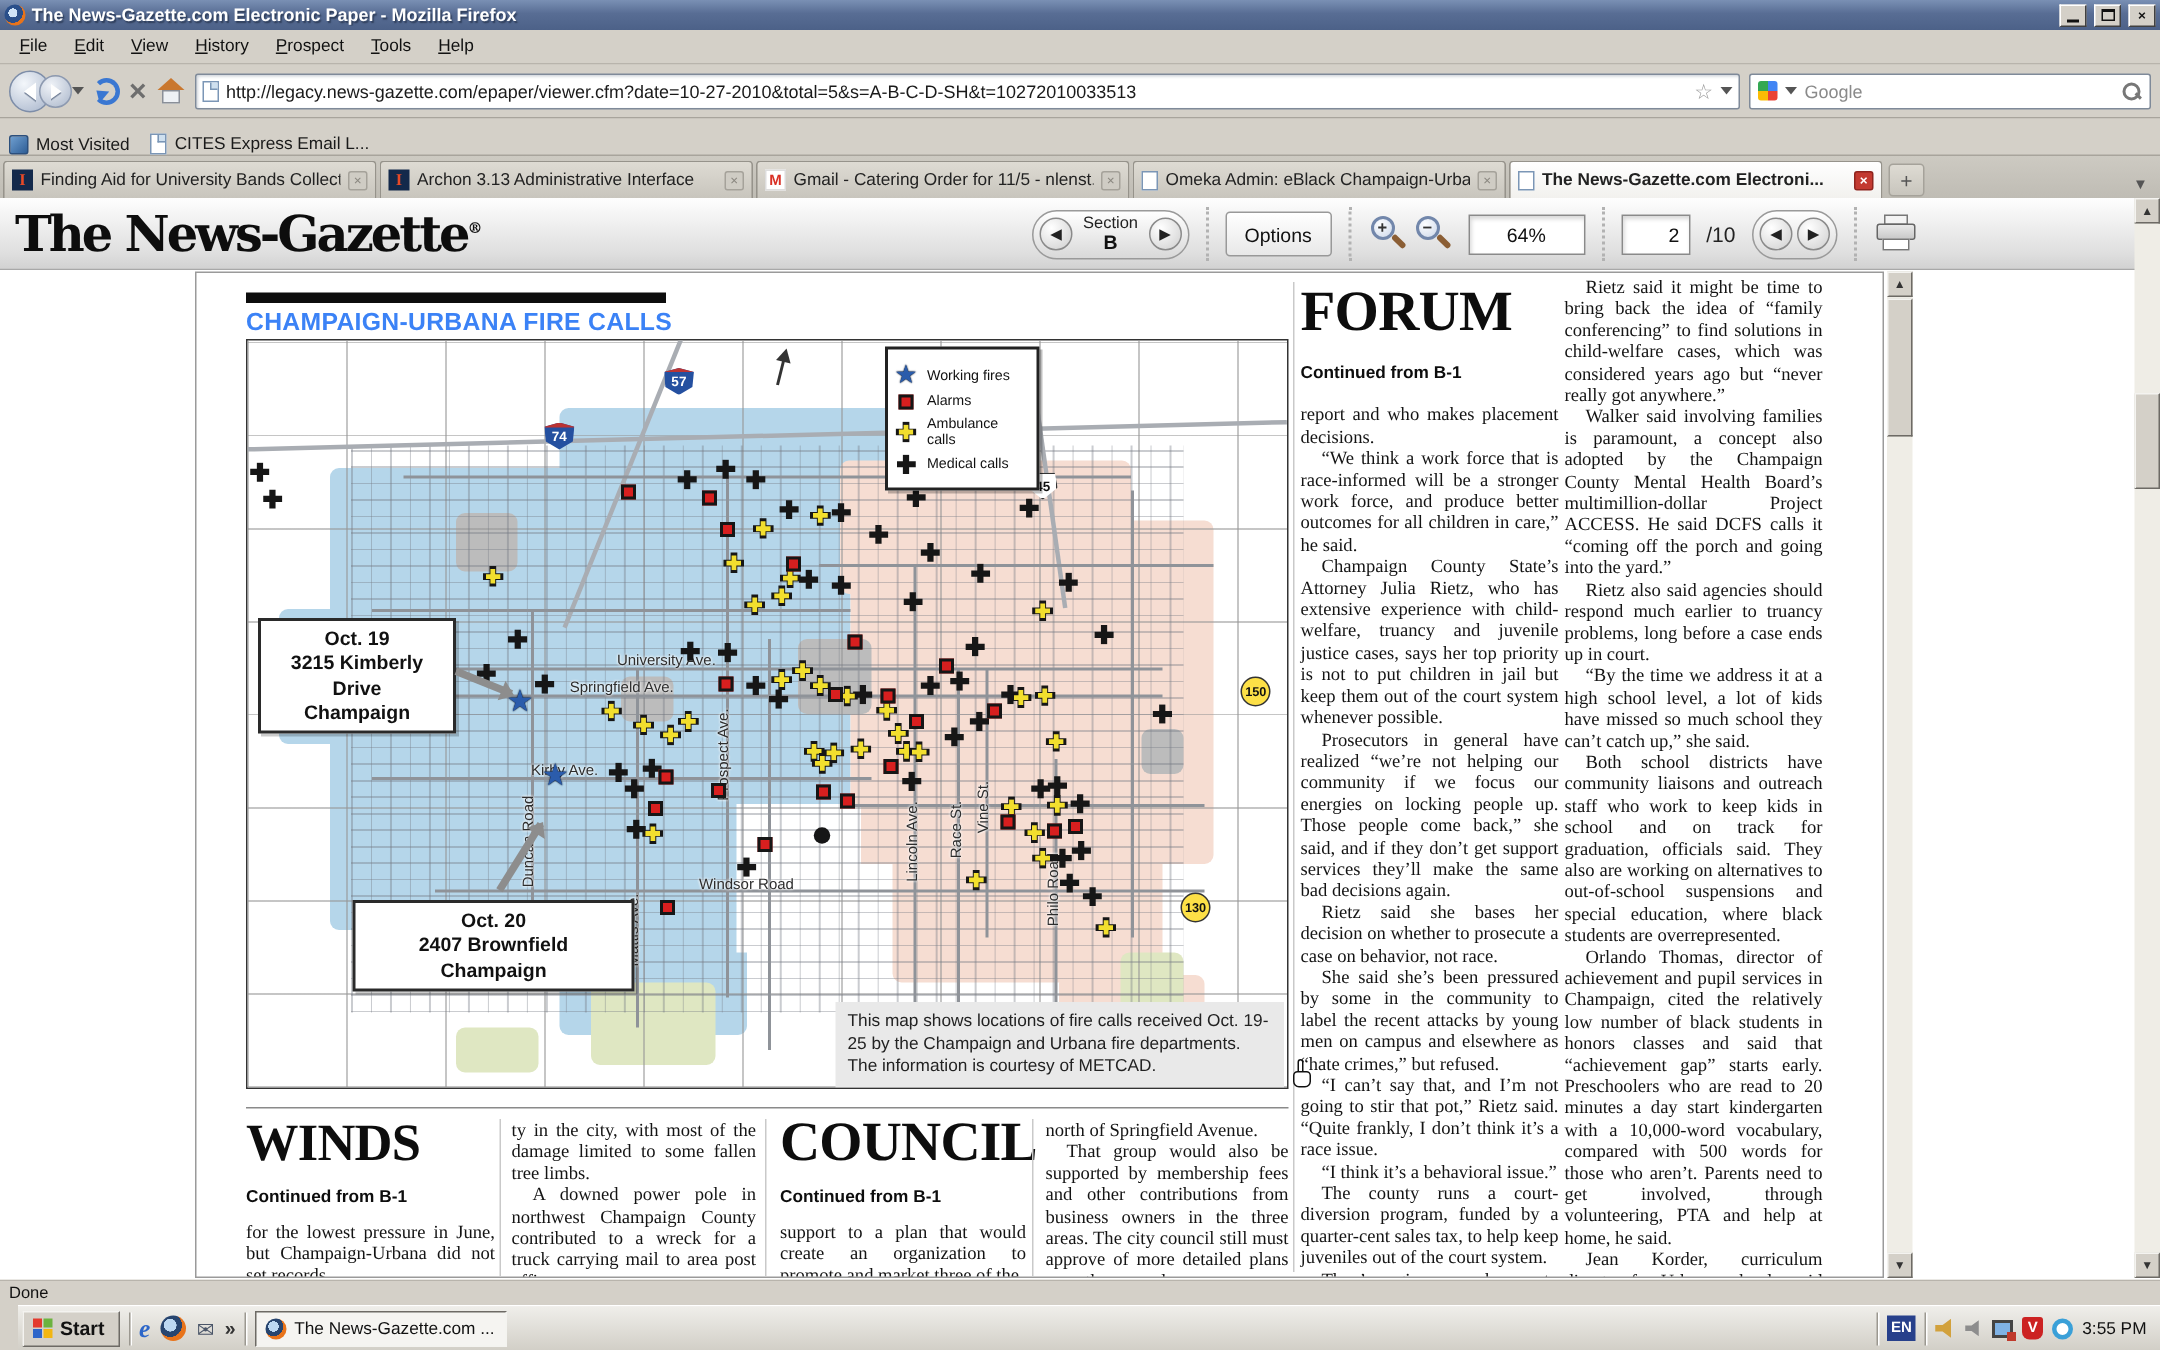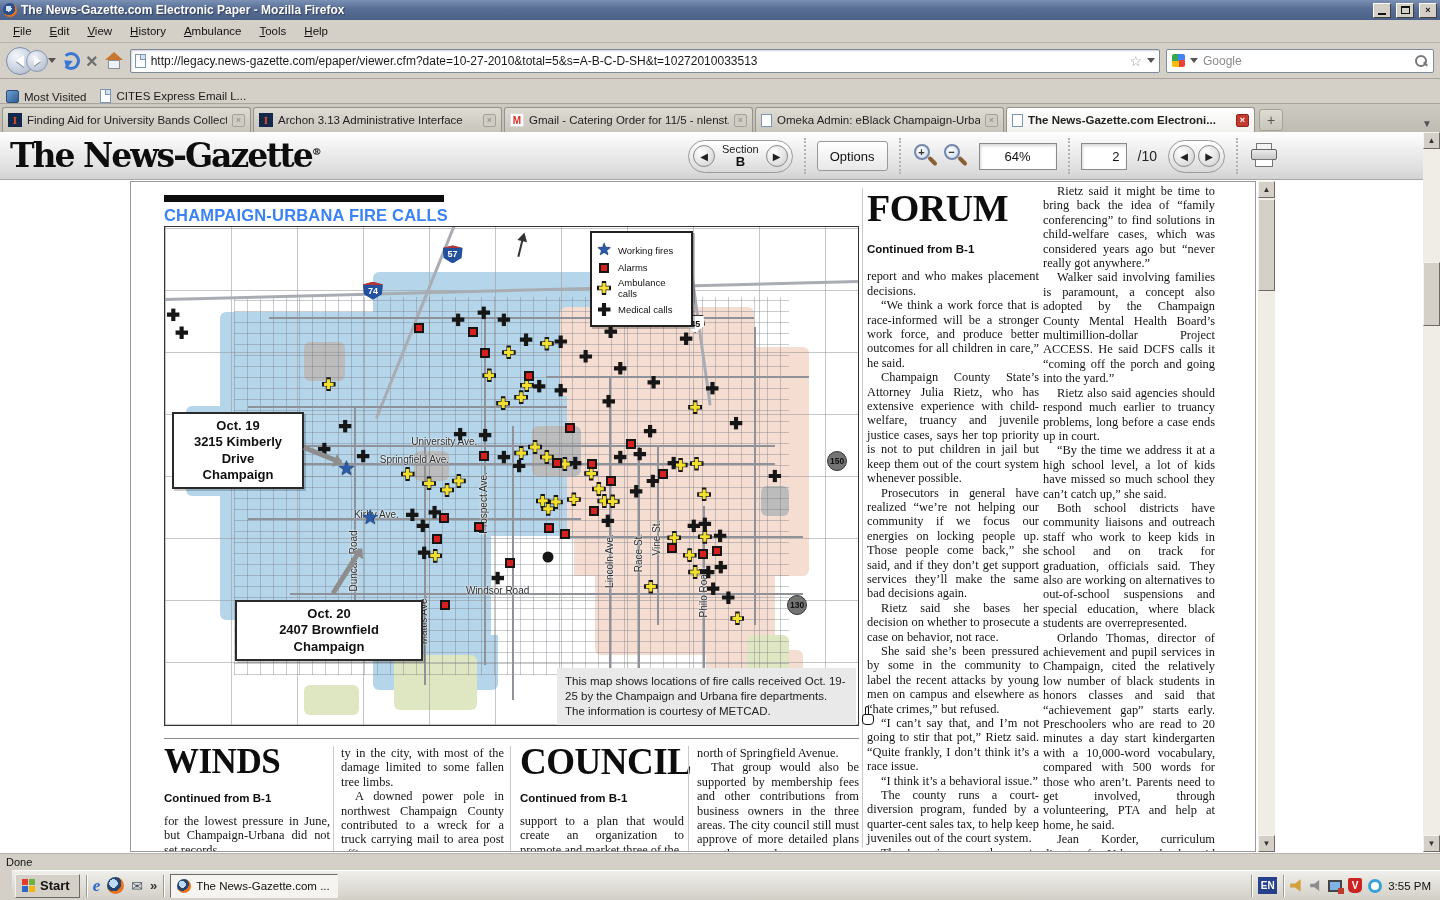--- a/index.html
+++ b/index.html
@@ -108,21 +108,21 @@
   .grid-fine { position:absolute; left:10%; top:14%; width:80%; height:76%;
     background:repeating-linear-gradient(90deg,rgba(115,120,130,.38) 0 1px,transparent 1px 13px),
                repeating-linear-gradient(0deg,rgba(115,120,130,.38) 0 1px,transparent 1px 11px); }
   .road { position:absolute; background:#8f9399; }
   .hw { position:absolute; background:#a9adb3; }
   .rlabel { position:absolute; font-size:10px; color:#2d2d2d; white-space:nowrap; transform:translate(-50%,-50%); text-shadow:0 0 2px #fff,0 0 2px #fff; }
   .rlabel.vert { transform:translate(-50%,-50%) rotate(-90deg); }
   .shield { position:absolute; transform:translate(-50%,-50%); display:flex; align-items:center; justify-content:center; font-weight:bold; color:#111; }
   .shield.i { width:20px; height:18px; background:#2450a0; color:#fff; font-size:9px; clip-path:polygon(0 15%,50% 0,100% 15%,95% 70%,50% 100%,5% 70%); box-shadow:inset 0 3px 0 #b33; }
   .shield.u { width:20px; height:18px; background:#fff; border:1px solid #333; font-size:9px; clip-path:polygon(10% 0,90% 0,100% 55%,50% 100%,0 55%); }
-  .shield.c { width:20px; height:20px; background:#737373; border:1px solid #333; border-radius:50%; font-size:8.5px; }
+  .shield.c { width:20px; height:20px; background:#fde047; border:1px solid #333; border-radius:50%; font-size:8.5px; }
   .mk { position:absolute; transform:translate(-50%,-50%); z-index:5; }
   .crossb { width:13px; height:13px; background:#161616; clip-path:polygon(34% 0,66% 0,66% 34%,100% 34%,100% 66%,66% 66%,66% 100%,34% 100%,34% 66%,0 66%,0 34%,34% 34%); }
   .crossy { width:14px; height:14px; background:#161616; clip-path:polygon(34% 0,66% 0,66% 34%,100% 34%,100% 66%,66% 66%,66% 100%,34% 100%,34% 66%,0 66%,0 34%,34% 34%); }
   .crossy i { position:absolute; inset:2px; background:#f2df2e; clip-path:polygon(34% 0,66% 0,66% 34%,100% 34%,100% 66%,66% 66%,66% 100%,34% 100%,34% 66%,0 66%,0 34%,34% 34%); }
   .sq { width:10px; height:10px; background:#d81f1f; border:2px solid #161616; }
   .starmk { color:#2b5cab; font-size:20px; line-height:16px; text-shadow:0 0 1px #0a1a33,0 0 1px #0a1a33; }
   .dotmk { width:11px; height:11px; border-radius:50%; background:#161616; }
   .legend { position:absolute; left:425px; top:4px; width:103px; background:#fff; border:2px solid #222; padding:5px 4px; z-index:6; box-shadow:2px 2px 0 rgba(0,0,0,.25); }
   .legrow { display:flex; align-items:center; gap:6px; margin:4px 0; }
   .legrow .sym { width:16px; display:flex; justify-content:center; flex:none; }
@@ -194,21 +194,21 @@
         <span class="maxbox"></span>
       </div>
     <div class="winbtn">×</div>
   </div>
 
   <div class="menubar" id="menubar">
       <span>File</span>
       <span>Edit</span>
       <span>View</span>
       <span>History</span>
-      <span>Ambulance</span>
+      <span>Prospect</span>
       <span>Tools</span>
       <span>Help</span>
     </div>
 
   <div class="navbar">
     <div style="display:flex;align-items:center;">
       <div class="navback">
           <span class="tri-l"></span>
         </div>
       <div class="navfwd">

